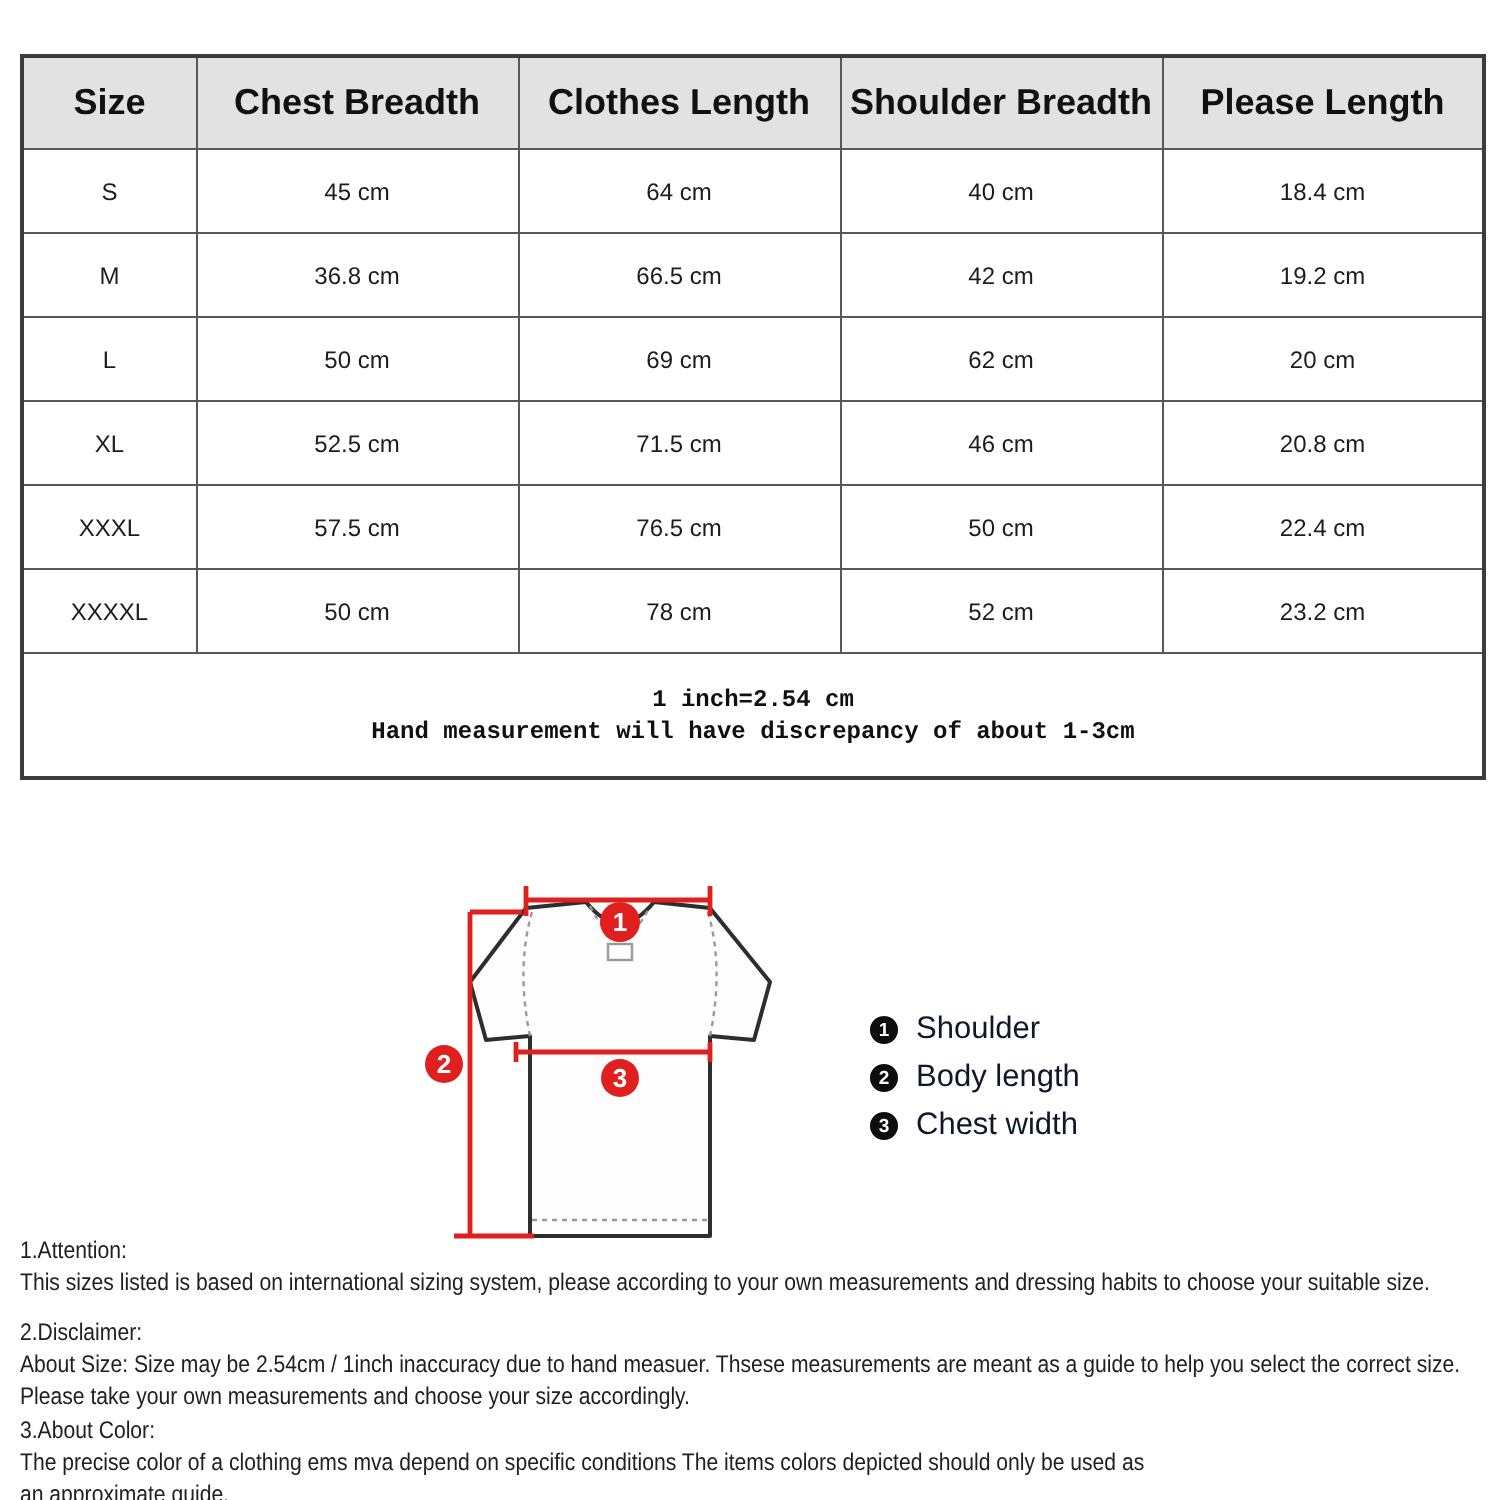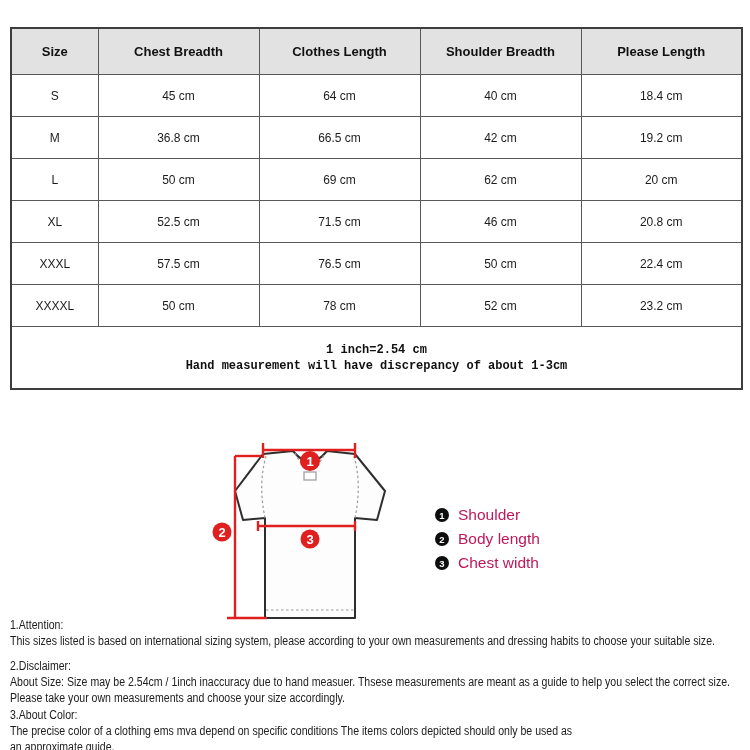--- a/index.html
+++ b/index.html
@@ -4,21 +4,21 @@
 <style>
   html,body{margin:0;padding:0;background:#fff;}
   .stage{position:relative;width:750px;height:750px;background:#fff;overflow:hidden;
          font-family:"Liberation Sans",sans-serif;}
 
   
   .size-table{position:absolute;left:10px;top:27px;width:731px;
               border-collapse:collapse;table-layout:fixed;border:2px solid #3d3d3d;}
   .size-table th,.size-table td{border:1px solid #585858;text-align:center;
               vertical-align:middle;padding:0;}
-  .size-table thead th{height:45px;background:#e2e2e2;font-size:13px;
+  .size-table thead th{height:45px;background:#e2e2e2;font-size:18px;
               font-weight:bold;color:#111;}
   .size-table tbody td{height:41px;font-size:12px;color:#1c1c1c;}
   .size-table tr.note-row td{height:61px;margin-left:37px;}
   .note-mono{font-family:"Liberation Mono","DejaVu Sans Mono",monospace;
              font-weight:bold;font-size:12px;line-height:16px;color:#101010;}
 
   
   .shirt-diagram{position:absolute;left:205px;top:438px;}
   .shirt-body{fill:#fdfdfd;stroke:#2e2e2e;stroke-width:2;stroke-linejoin:round;}
   .seam{fill:none;stroke:#9a9a9a;stroke-width:1.2;stroke-dasharray:2.5 2.5;}
@@ -26,21 +26,21 @@
   .marker circle{fill:#e01f1f;}
   .marker text{fill:#ffffff;font-family:"Liberation Sans",sans-serif;
                font-size:13px;font-weight:bold;text-anchor:middle;}
 
   
   .legend{position:absolute;left:435px;top:503px;}
   .legend-row{display:flex;align-items:center;height:24px;}
   .legend-num{width:14px;height:14px;border-radius:50%;background:#0d0d0d;color:#fff;
               font-size:9.5px;font-weight:bold;display:flex;align-items:center;
               justify-content:center;margin-right:9px;flex:0 0 auto;}
-  .legend-label{font-size:15.5px;color:#be185d;}
+  .legend-label{font-size:15.5px;color:#0f172a;}
 
   
   .notes{position:absolute;left:10px;top:617px;width:845px;font-size:12px;
          line-height:16px;color:#202020;white-space:nowrap;
          transform:scaleX(0.88);transform-origin:0 0;}
   .note-block.gap-lg{margin-top:9px;}
   .note-block.gap-sm{margin-top:1px;}
 </style>
 </head>
 <body>

